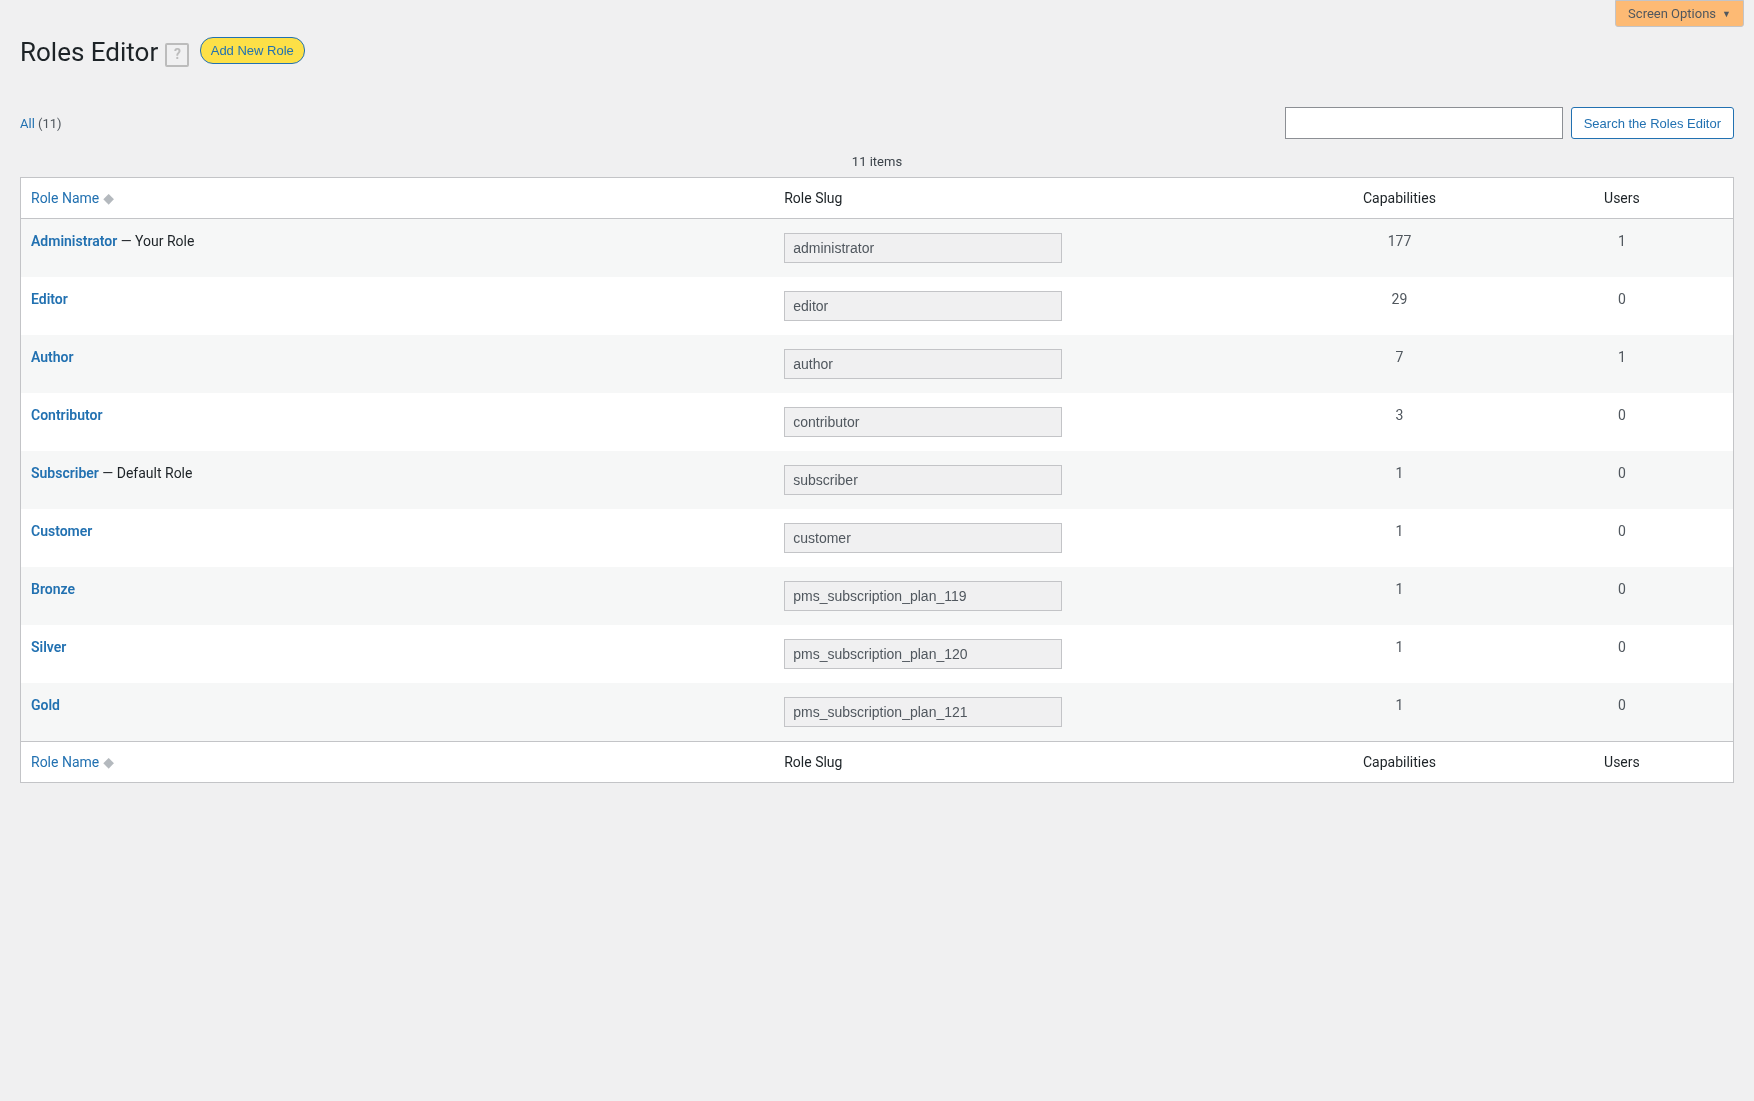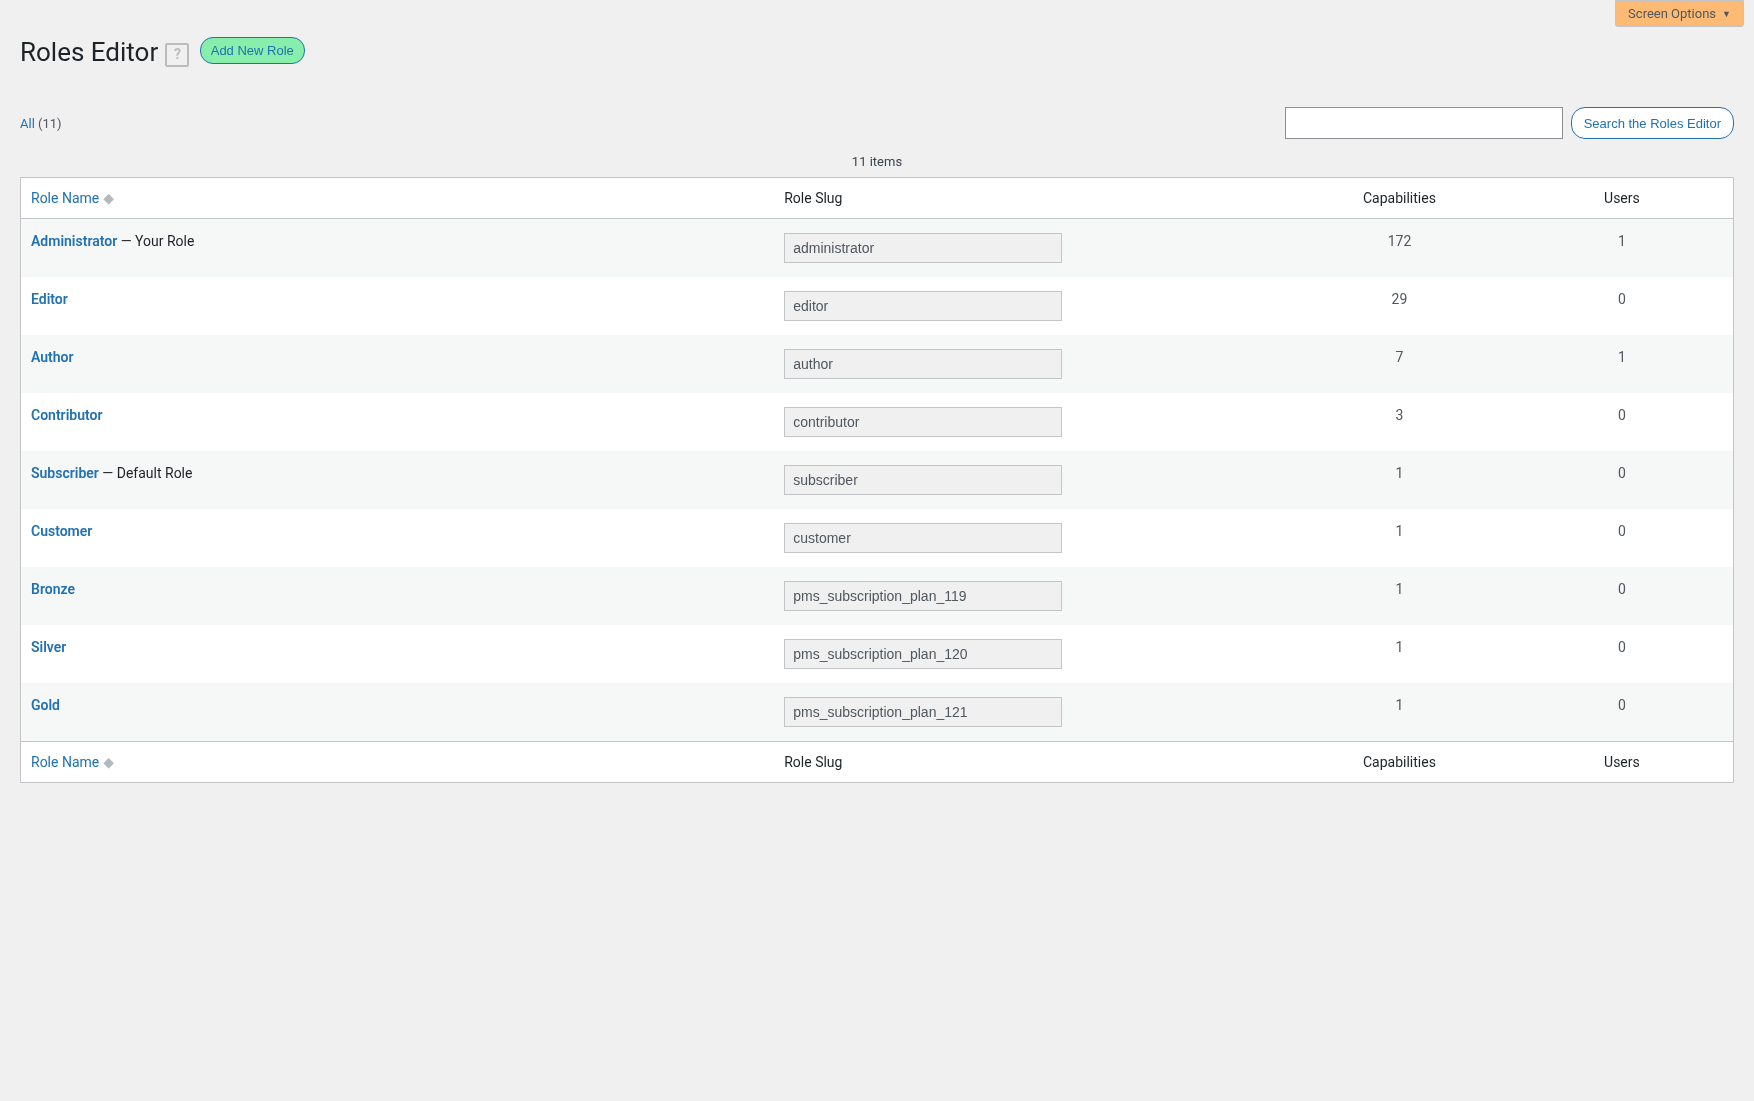--- a/index.html
+++ b/index.html
@@ -2,27 +2,27 @@
 <html><head>
 <meta charset="utf-8">
 <style>
   html,body{margin:0;padding:0;background:#f0f0f1;font-family:-apple-system,BlinkMacSystemFont,"Segoe UI",Roboto,Oxygen,Ubuntu,sans-serif;color:#1d2327;font-size:13px;}
   .wrap{padding:9px 20px 20px 20px;}
   .topbar{display:flex;justify-content:flex-end;margin:-9px -20px 0 -20px;}
   .screen-options{border:1px solid #c3c4c7;background:#fdba74;padding:5px 12px;font-size:13px;color:#50575e;border-bottom-left-radius:3px;border-bottom-right-radius:3px;margin-right:10px;cursor:pointer;display:flex;align-items:center;gap:6px;}
   .screen-options .tri{font-size:9px;}
   h1{font-size:26px;font-weight:400;margin:10px 0 10px 0;display:inline-block;}
   .help-icon{display:inline-block;width:20px;height:20px;border:2px solid #bcbcbc;border-radius:2px;position:relative;top:-2px;margin-left:4px;margin-right:7px;color:#bcbcbc;text-align:center;font-size:14px;line-height:18px;font-weight:700;}
-  .add-new{color:#2271b1;border:1px solid #2271b1;background:#86efac;padding:5px 10px;font-size:13px;border-radius:13px;cursor:pointer;top:-6px;position:relative;}
+  .add-new{color:#2271b1;border:1px solid #2271b1;background:#fde047;padding:5px 10px;font-size:13px;border-radius:13px;cursor:pointer;top:-6px;position:relative;}
   .subsub{margin-top:30px;display:flex;justify-content:space-between;align-items:center;font-size:13px;}
   .subsub .left a{color:#2271b1;text-decoration:none;}
   .subsub .left .count{color:#50575e;}
   .searchwrap{display:flex;gap:8px;}
   .searchwrap input[type=text]{width:260px;height:30px;border:1px solid #8c8f94;background:#fff;padding:0 8px;}
-  .searchwrap button{color:#2271b1;border:1px solid #2271b1;background:#fff;padding:0 12px;height:32px;border-radius:14px;cursor:pointer;font-size:13px;}
+  .searchwrap button{color:#2271b1;border:1px solid #2271b1;background:#fff;padding:0 12px;height:32px;border-radius:3px;cursor:pointer;font-size:13px;}
   .items-count{margin-top:15px;text-align:center;font-size:13px;color:#3c434a;}
   table.wp-list{width:100%;border-collapse:collapse;border:1px solid #c3c4c7;background:#fff;margin-top:8px;}
   table.wp-list thead th,table.wp-list tfoot th{text-align:left;font-weight:400;padding:12px 10px;border-bottom:1px solid #c3c4c7;font-size:14px;color:#1d2327;}
   table.wp-list tfoot th{border-bottom:none;border-top:1px solid #c3c4c7;}
   table.wp-list thead th a,table.wp-list tfoot th a{color:#2271b1;text-decoration:none;}
   .sort-ind{color:#b4b9be;margin-left:4px;}
   table.wp-list tbody tr:nth-child(odd){background:#f6f7f7;}
   table.wp-list td{padding:14px 10px;vertical-align:top;font-size:14px;}
   table.wp-list td.rolename a{color:#2271b1;text-decoration:none;font-weight:600;}
   table.wp-list td.rolename .suffix{color:#1d2327;font-weight:400;}
@@ -71,21 +71,21 @@
         </th>
         <th class="col-slug">Role Slug</th>
         <th class="col-caps" style="text-align:center">Capabilities</th>
         <th class="col-users" style="text-align:center">Users</th>
       </tr>
     </thead>
     <tbody id="rows-body">
         <tr>
           <td class="rolename col-role"><a href="#">Administrator</a><span class="suffix"> — Your Role</span></td>
           <td class="col-slug"><input class="slug-input" readonly="" value="administrator" style=""></td>
-          <td class="col-caps">172</td>
+          <td class="col-caps">177</td>
           <td class="col-users">1</td>
         </tr>
         <tr>
           <td class="rolename col-role"><a href="#">Editor</a><span class="suffix"></span></td>
           <td class="col-slug"><input class="slug-input" readonly="" value="editor" style=""></td>
           <td class="col-caps">29</td>
           <td class="col-users">0</td>
         </tr>
         <tr>
           <td class="rolename col-role"><a href="#">Author</a><span class="suffix"></span></td>

